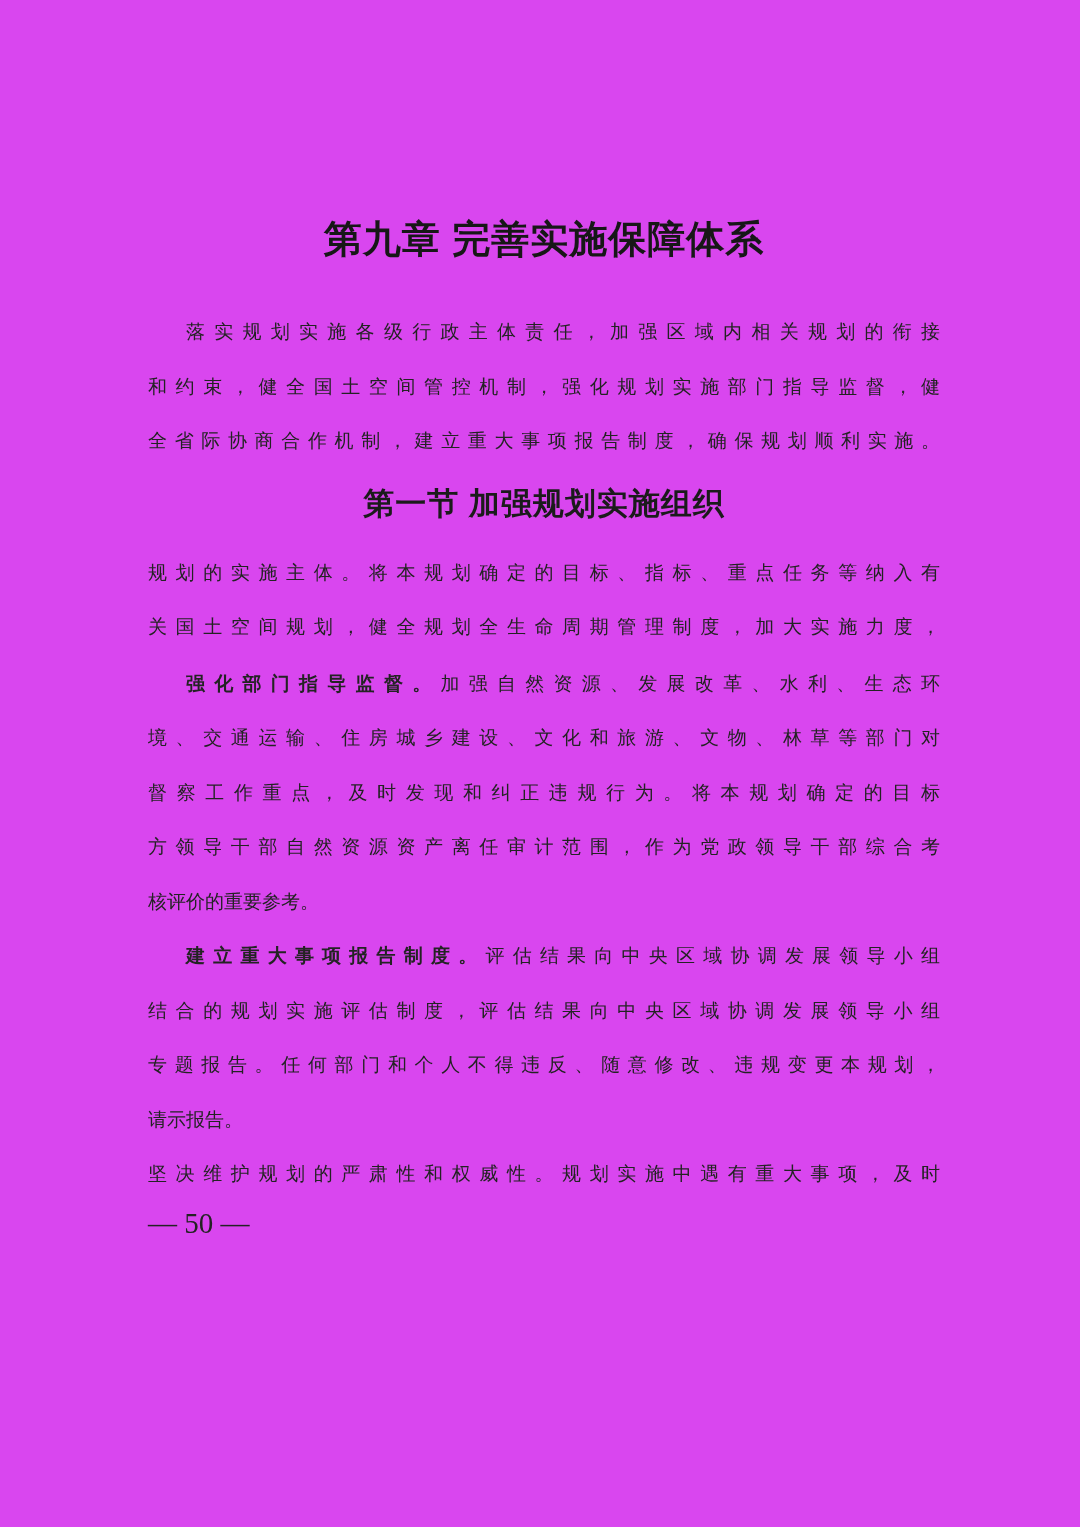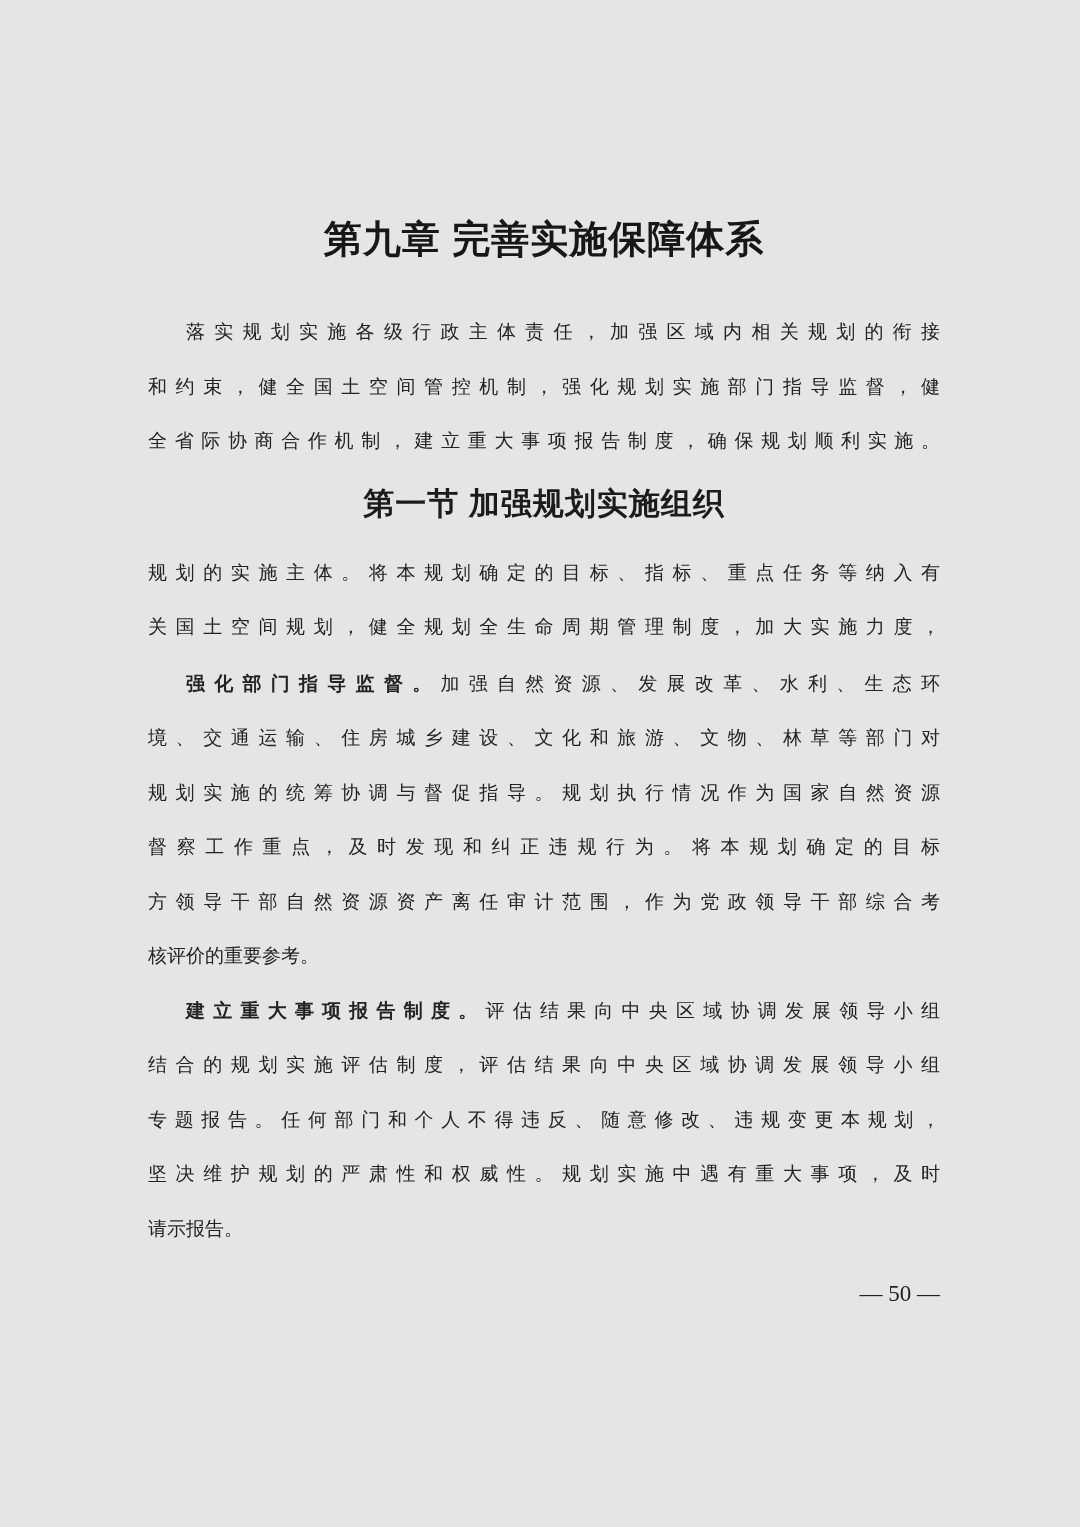--- a/index.html
+++ b/index.html
@@ -4,21 +4,21 @@
 <style>
   html, body {
     margin: 0;
     padding: 0;
     background: #ffffff;
   }
   .page {
     position: relative;
     width: 1080px;
     height: 1527px;
-    background: #e5e5e5;
+    background: #d946ef;
     overflow: hidden;
   }
   .content {
     position: absolute;
     left: 148px;
     top: 0;
     width: 792px;
   }
   .doc-title {
     margin-top: 216px;
@@ -54,26 +54,26 @@
     line-height: 54.5px;
     text-align: justify;
     text-align-last: justify;
     text-justify: inter-character;
     overflow: visible;
   }
   .line.indent { text-indent: 2em; }
   .line.short { text-align-last: left; }
   .lead { font-weight: 700; }
   .footer {
-    margin-top: 17px;
+    margin-top: 0;
     font-family: "Liberation Serif", serif;
-    font-size: 23px;
+    font-size: 29px;
     line-height: 42px;
     color: #232323;
-    text-align: right;
+    text-align: left;
   }
 </style>
 </head>
 <body>
 
 <div class="page">
   <div class="content">
 
     <div class="doc-title">第九章 完善实施保障体系</div>
 
@@ -86,30 +86,29 @@
     <div class="section-title">第一节 加强规划实施组织</div>
 
     <div class="para p2">
       <div class="line">规划的实施主体。将本规划确定的目标、指标、重点任务等纳入有</div>
       <div class="line">关国土空间规划，健全规划全生命周期管理制度，加大实施力度，</div>
     </div>
 
     <div class="para p3">
       <div class="line indent"><span class="lead">强化部门指导监督。</span><span>加强自然资源、发展改革、水利、生态环</span></div>
       <div class="line">境、交通运输、住房城乡建设、文化和旅游、文物、林草等部门对</div>
-      <div class="line">规划实施的统筹协调与督促指导。规划执行情况作为国家自然资源</div>
       <div class="line">督察工作重点，及时发现和纠正违规行为。将本规划确定的目标</div>
       <div class="line">方领导干部自然资源资产离任审计范围，作为党政领导干部综合考</div>
       <div class="line short">核评价的重要参考。</div>
     </div>
 
     <div class="para p4">
       <div class="line indent"><span class="lead">建立重大事项报告制度。</span><span>评估结果向中央区域协调发展领导小组</span></div>
       <div class="line">结合的规划实施评估制度，评估结果向中央区域协调发展领导小组</div>
       <div class="line">专题报告。任何部门和个人不得违反、随意修改、违规变更本规划，</div>
+      <div class="line short">请示报告。</div>
       <div class="line">坚决维护规划的严肃性和权威性。规划实施中遇有重大事项，及时</div>
-      <div class="line short">请示报告。</div>
     </div>
 
     <div class="footer">— 50 —</div>
 
   </div>
 </div>
 
 </body></html>

